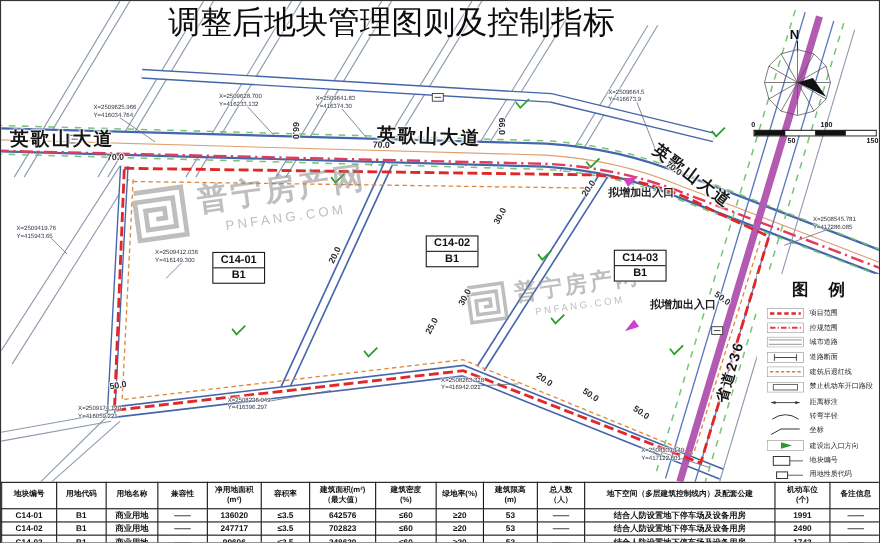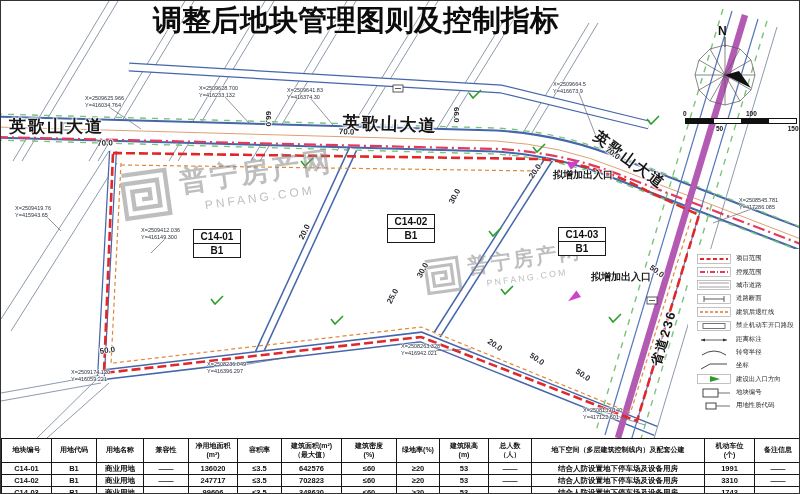--- a/index.html
+++ b/index.html
@@ -1,20 +1,20 @@
 <!DOCTYPE html>
 <html><head>
 <meta charset="utf-8">
 <style>
   *{margin:0;padding:0;box-sizing:border-box}
   html,body{background:#999}
   body{font-family:"Liberation Sans","DejaVu Sans",sans-serif}
   .stage{position:relative;width:800px;height:494px;background:#fff;overflow:hidden;border:1px solid #333}
   .map-svg{position:absolute;left:0;top:0}
-  .title{position:absolute;left:152px;top:0;font-size:29px;font-weight:bold;color:#0c0c0c;white-space:nowrap;text-shadow:0 0 3px #fff,0 0 3px #fff}
+  .title{position:absolute;left:152px;top:0;font-size:29px;font-weight:normal;color:#0c0c0c;white-space:nowrap;text-shadow:0 0 3px #fff,0 0 3px #fff}
   .road-label{position:absolute;font-weight:bold;color:#151515;white-space:nowrap;letter-spacing:2px;transform-origin:0 0;text-shadow:1px 0 2px #fff,-1px 0 2px #fff,0 1px 2px #fff,0 -1px 2px #fff}
   .dim{position:absolute;font-size:8px;font-weight:bold;color:#2a2a33;transform-origin:0 0;white-space:nowrap;text-shadow:1px 0 1px #fff,-1px 0 1px #fff,0 1px 1px #fff,0 -1px 1px #fff}
   .coord{position:absolute;font-size:5.5px;color:#2c3440;line-height:1.3;white-space:nowrap;text-shadow:1px 0 1px #fff,-1px 0 1px #fff,0 1px 1px #fff,0 -1px 1px #fff}
   .note{position:absolute;font-size:10px;font-weight:bold;color:#1c1c1c;white-space:nowrap;text-shadow:1px 0 1px #fff,-1px 0 1px #fff,0 1px 1px #fff,0 -1px 1px #fff}
   .plot-label{position:absolute;width:48px;border:1.4px solid #1b1b1b;background:#fff;text-align:center;font-weight:bold;color:#111}
   .plot-label .pc{font-size:10px;border-bottom:1.4px solid #1b1b1b;padding:1px 0}
   .plot-label .uc{font-size:10px;padding:1px 0}
   .compass{position:absolute;left:686px;top:26px;width:82px;height:86px}
   .compass .n{position:absolute;left:31px;top:-3px;font-size:12px;font-weight:bold;color:#111}
   .scalebar{position:absolute;left:684px;top:117px;width:112px;height:6px;border:1px solid #111;display:flex}
@@ -298,20 +298,21 @@
     <span class="sb-seg b"></span>
     <span class="sb-seg w"></span>
     <span id="sb-ticks"></span>
   <span class="sb-tick sb-t0">0</span>
       <span class="sb-tick sb-t1">50</span>
       <span class="sb-tick sb-t2">100</span>
       <span class="sb-tick sb-t3">150M</span>
     </div>
 
   <div class="legend">
+    <div class="legend-title">图 例</div>
     <div id="legend-items">
         <div class="legend-row">
           <span class="legend-sym">
             <svg width="34" height="10" viewBox="0 0 34 10">
               <rect x="0.5" y="0.5" width="33" height="9" fill="#fff" stroke="#999" stroke-width="0.6"></rect>
               <line x1="3" y1="5" x2="31" y2="5" stroke="#e02828" stroke-width="2.2" stroke-dasharray="4 2.5"></line>
             </svg>
           </span>
           <span class="legend-label">项目范围</span>
         </div>
@@ -483,21 +484,21 @@
           <td>商业用地</td>
           <td>——</td>
           <td>247717</td>
           <td>≤3.5</td>
           <td>702823</td>
           <td>≤60</td>
           <td>≥20</td>
           <td>53</td>
           <td>——</td>
           <td>结合人防设置地下停车场及设备用房</td>
-          <td>3310</td>
+          <td>2490</td>
           <td>——</td>
         </tr>
         <tr>
           <td>C14-03</td>
           <td>B1</td>
           <td>商业用地</td>
           <td>——</td>
           <td>99606</td>
           <td>≤3.5</td>
           <td>348620</td>

